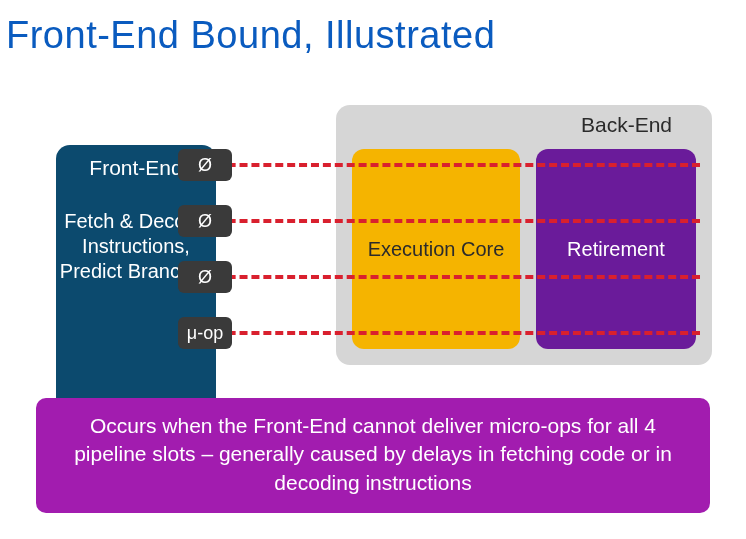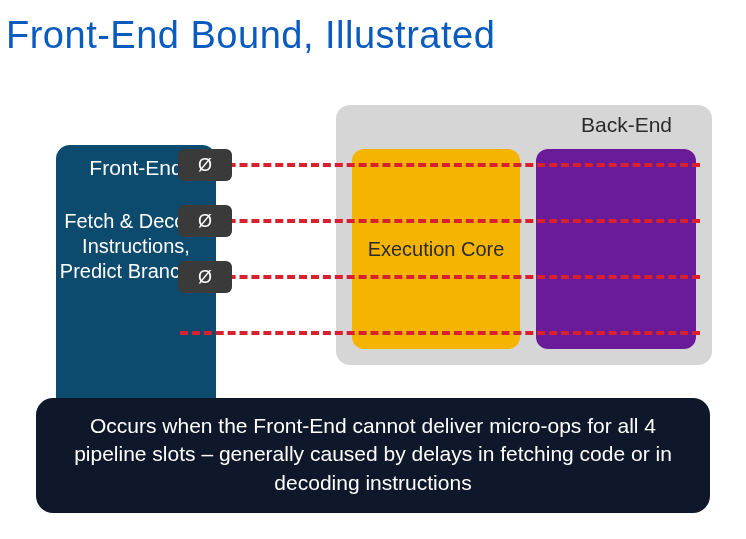--- a/index.html
+++ b/index.html
@@ -119,22 +119,22 @@
     height: 0;
     border-top: 4px dashed #d9202e;
     z-index: 2;
   }
 
   .caption-box {
     position: absolute;
     left: 36px;
     top: 398px;
     width: 674px;
-    background: #0f172a;
-    border-radius: 17px;
+    background: #a21caf;
+    border-radius: 10px;
     color: #ffffff;
     font-size: 21px;
     line-height: 1.35;
     text-align: center;
     padding: 14px 22px 16px;
     box-sizing: border-box;
     font-weight: 300;
   }
 </style>
 </head>
@@ -153,22 +153,24 @@
     <div class="fe-label">Front-End</div>
     <div class="fe-desc">Fetch &amp; Decode Instructions, Predict Branches</div>
   </div>
 
   <div class="backend-box">
     <div class="backend-label">Back-End</div>
     <div class="exec-box">
       <div>Execution Core</div>
     </div>
     <div class="retire-box">
+      <div>Retirement</div>
     </div>
   </div>
 
   <div class="slot" style="left:138px; top:44px;">Ø</div>
   <div class="slot" style="left:138px; top:100px;">Ø</div>
   <div class="slot" style="left:138px; top:156px;">Ø</div>
+  <div class="slot" style="left:138px; top:212px;">μ-op</div>
 
 </div>
 
 <div class="caption-box">Occurs when the Front-End cannot deliver micro-ops for all 4 pipeline slots – generally caused by delays in fetching code or in decoding instructions</div>
 
 </body></html>

